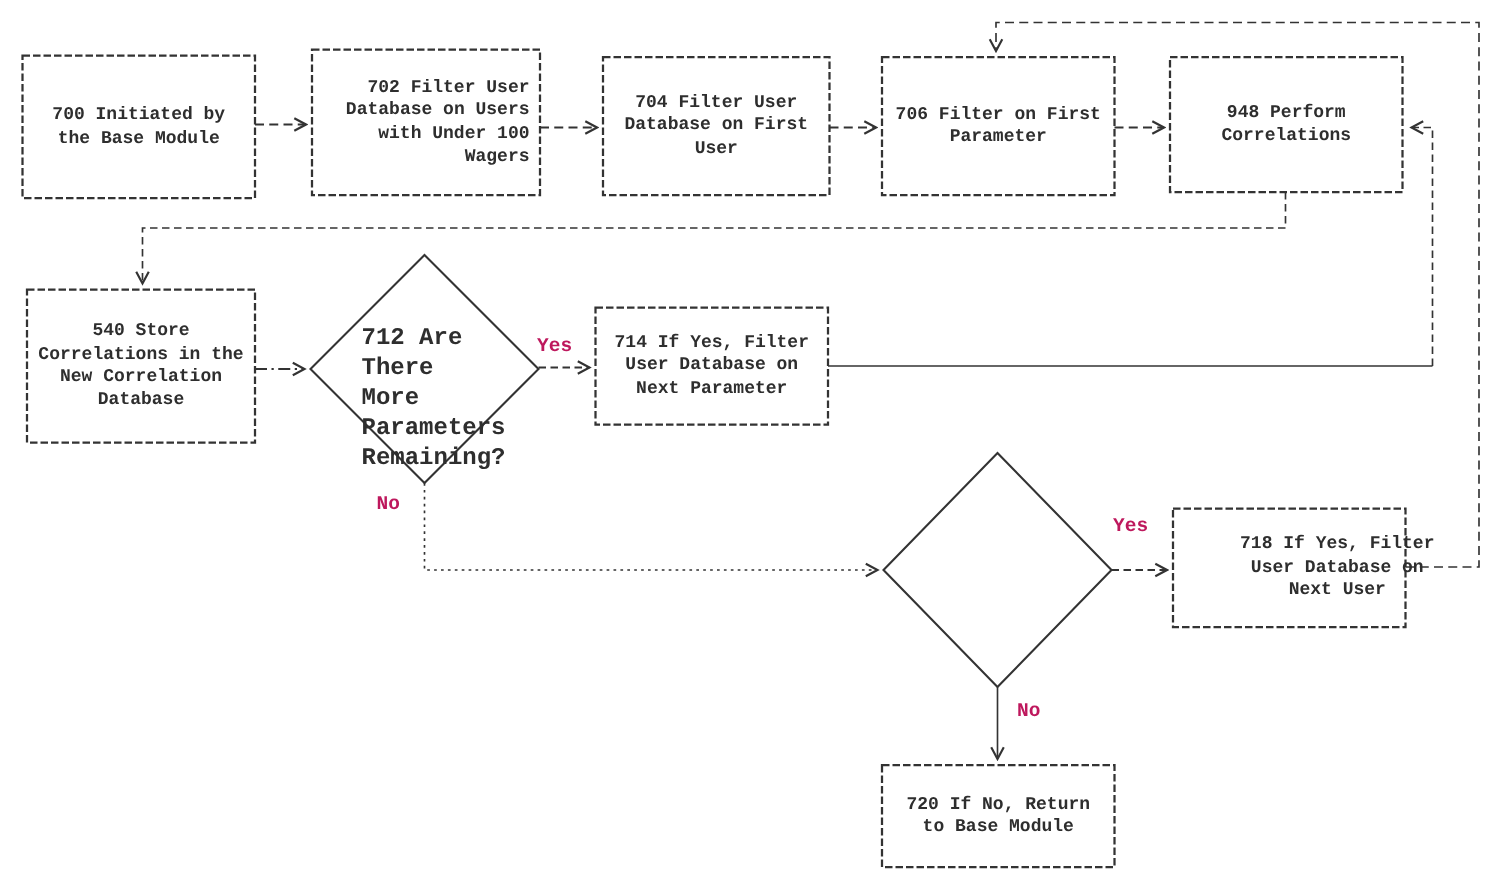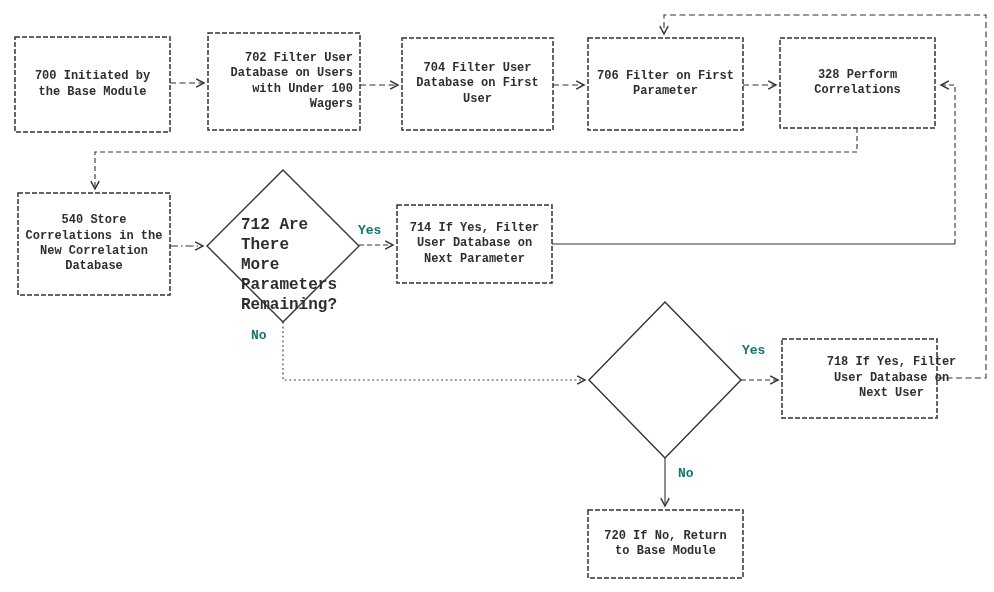--- a/index.html
+++ b/index.html
@@ -41,21 +41,21 @@
     text-align: left;
     font-size: 16px;
     font-weight: bold;
     line-height: 1.25;
     color: #2e2e2e;
   }
   .edge-label {
     position: absolute;
     font-size: 13px;
     font-weight: bold;
-    color: #0f766e;
+    color: #be185d;
     white-space: nowrap;
   }
 </style>
 </head>
 <body>
 
 <div class="canvas">
 
   <svg class="edge-layer" width="994" height="592" viewBox="0 0 994 592" xmlns="http://www.w3.org/2000/svg">
     <defs>
@@ -89,21 +89,21 @@
     <polyline points="283,322 283,380 585,380" fill="none" stroke="#333333" stroke-width="1.1" stroke-dasharray="1.8 2.8" marker-end="url(#arr)"></polyline>
     <line x1="741" y1="380" x2="778" y2="380" stroke="#333333" stroke-width="1.2" stroke-dasharray="5 3" marker-end="url(#arr)"></line>
     <polyline points="937,378 986,378 986,15 664,15 664,34" fill="none" stroke="#333333" stroke-width="1.1" stroke-dasharray="6 3.5" marker-end="url(#arr)"></polyline>
     <line x1="665" y1="458" x2="665" y2="506" stroke="#333333" stroke-width="1.1" marker-end="url(#arr)"></line>
   </svg>
 
   <div class="node-label" style="left:15px;  top:37px;  width:155px; height:95px;">700 Initiated by the Base Module</div>
   <div class="node-label" style="left:208px; top:33px;  width:152px; height:97px;text-align:right;">702 Filter User Database on Users with Under 100 Wagers</div>
   <div class="node-label" style="left:402px; top:38px;  width:151px; height:92px;">704 Filter User Database on First User</div>
   <div class="node-label" style="left:588px; top:38px;  width:155px; height:92px;">706 Filter on First Parameter</div>
-  <div class="node-label" style="left:780px; top:38px;  width:155px; height:90px;">328 Perform Correlations</div>
+  <div class="node-label" style="left:780px; top:38px;  width:155px; height:90px;">948 Perform Correlations</div>
   <div class="node-label" style="left:18px;  top:193px; width:152px; height:102px;">540 Store Correlations in the New Correlation Database</div>
   <div class="node-label" style="left:397px; top:205px; width:155px; height:78px;">714 If Yes, Filter User Database on Next Parameter</div>
   <div class="node-label" style="left:814px; top:339px; width:155px; height:79px;">718 If Yes, Filter User Database on Next User</div>
   <div class="node-label" style="left:588px; top:510px; width:155px; height:68px;">720 If No, Return to Base Module</div>
 
   <div class="diamond-label" style="left:241px; top:215px; width:84px;">712 Are There More Parameters Remaining?</div>
 
   <div class="edge-label" style="left:358px; top:223px;">Yes</div>
   <div class="edge-label" style="left:251px; top:328px;">No</div>
   <div class="edge-label" style="left:742px; top:343px;">Yes</div>

